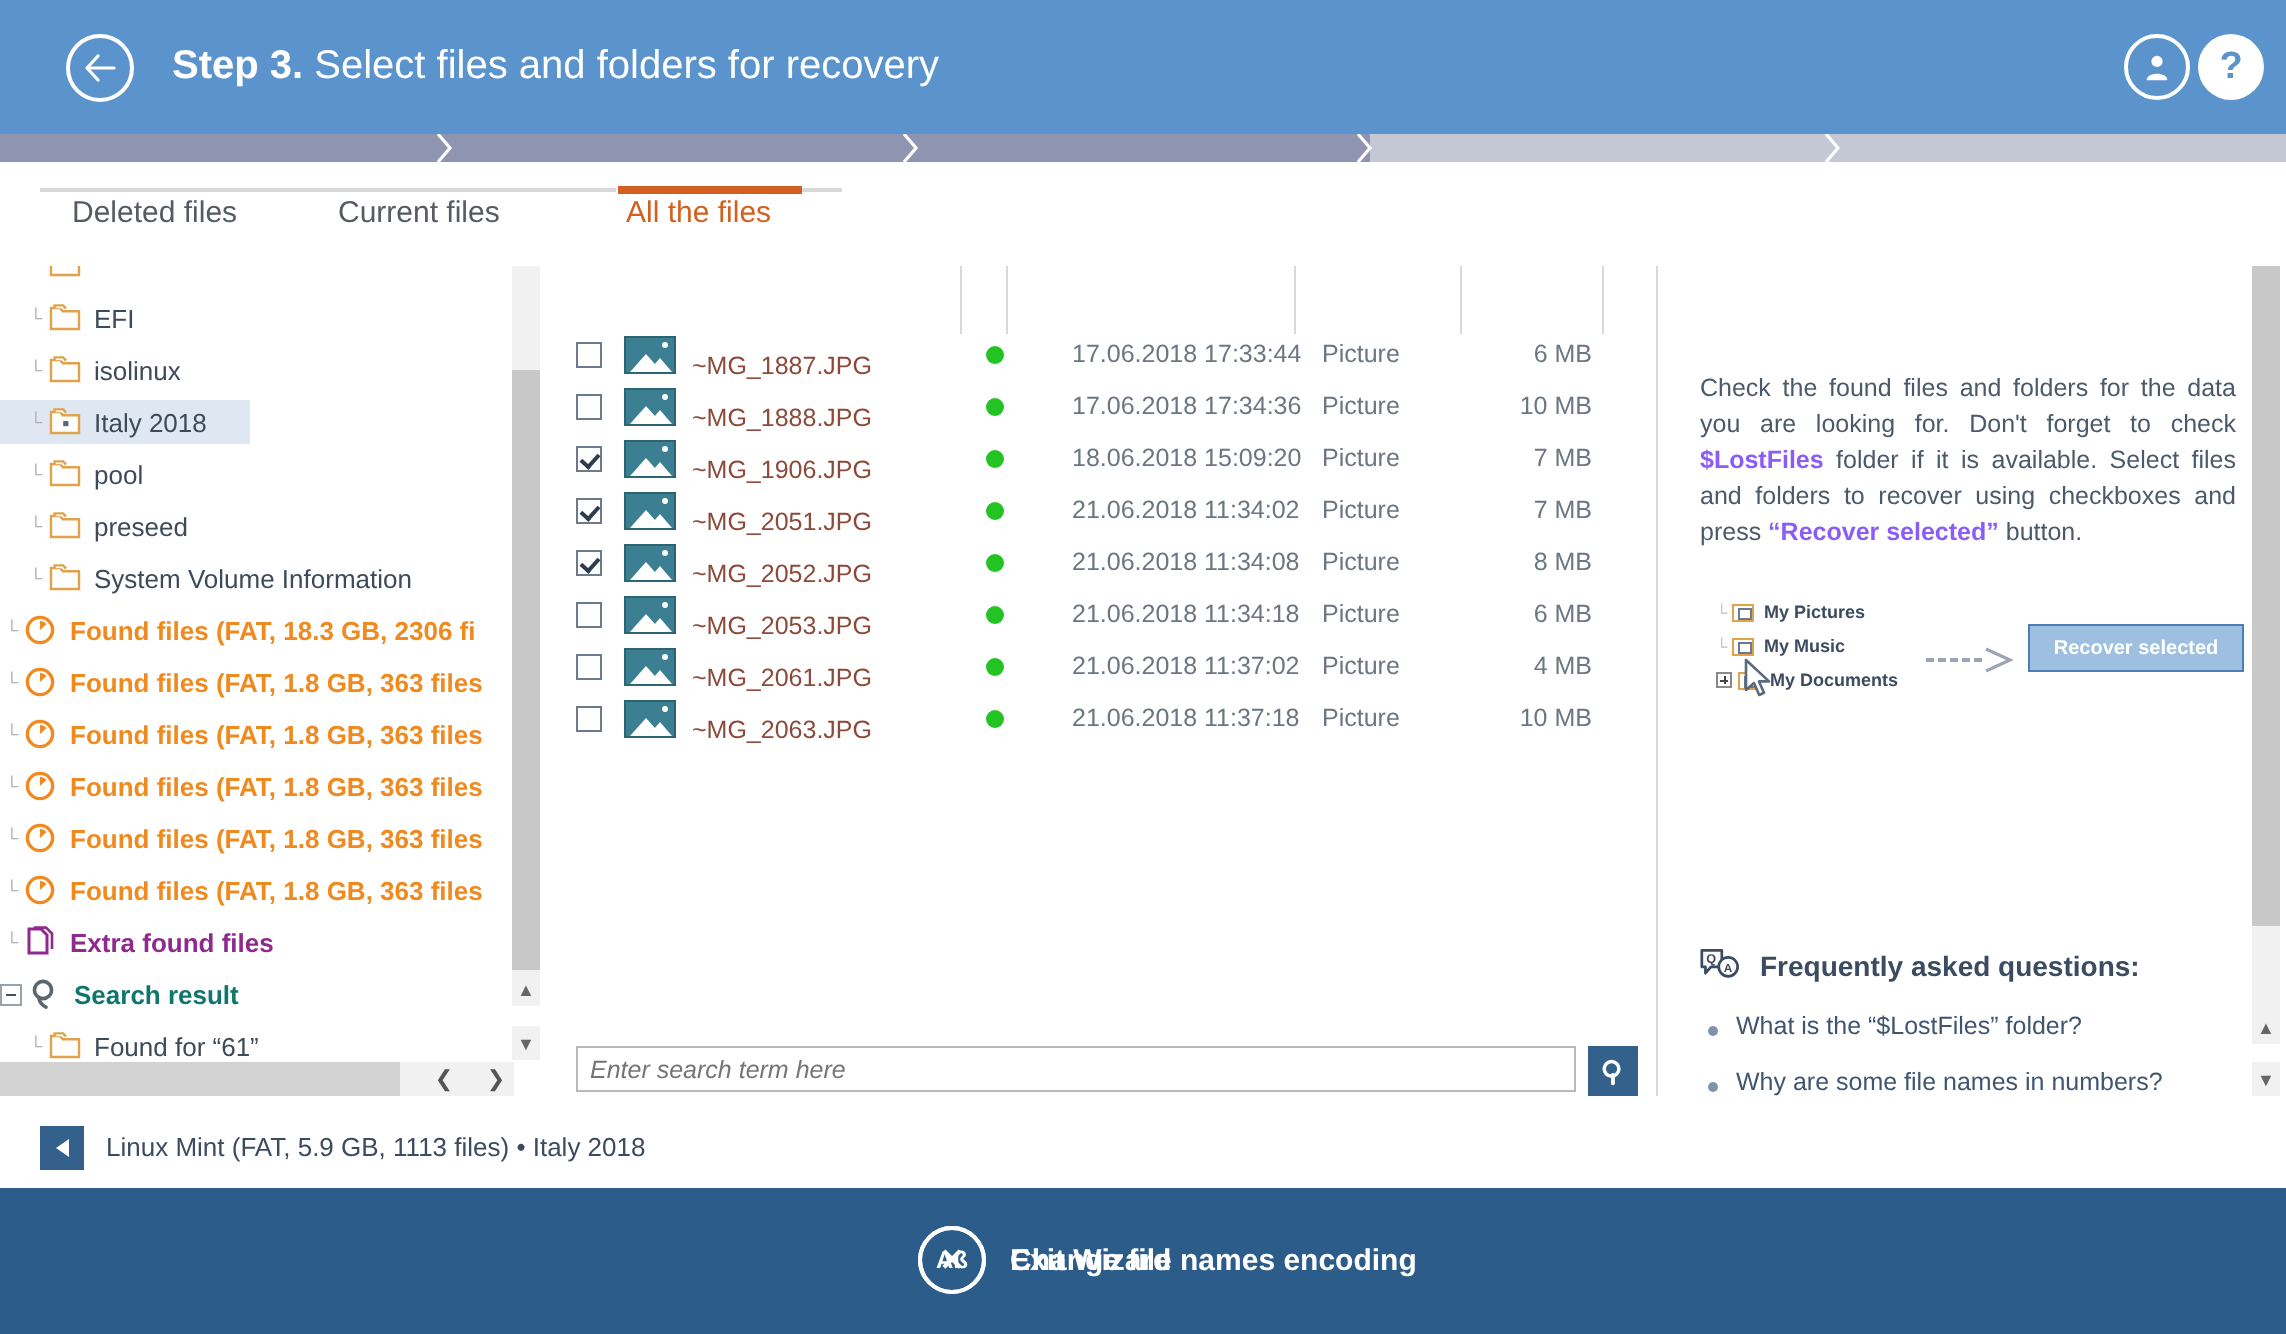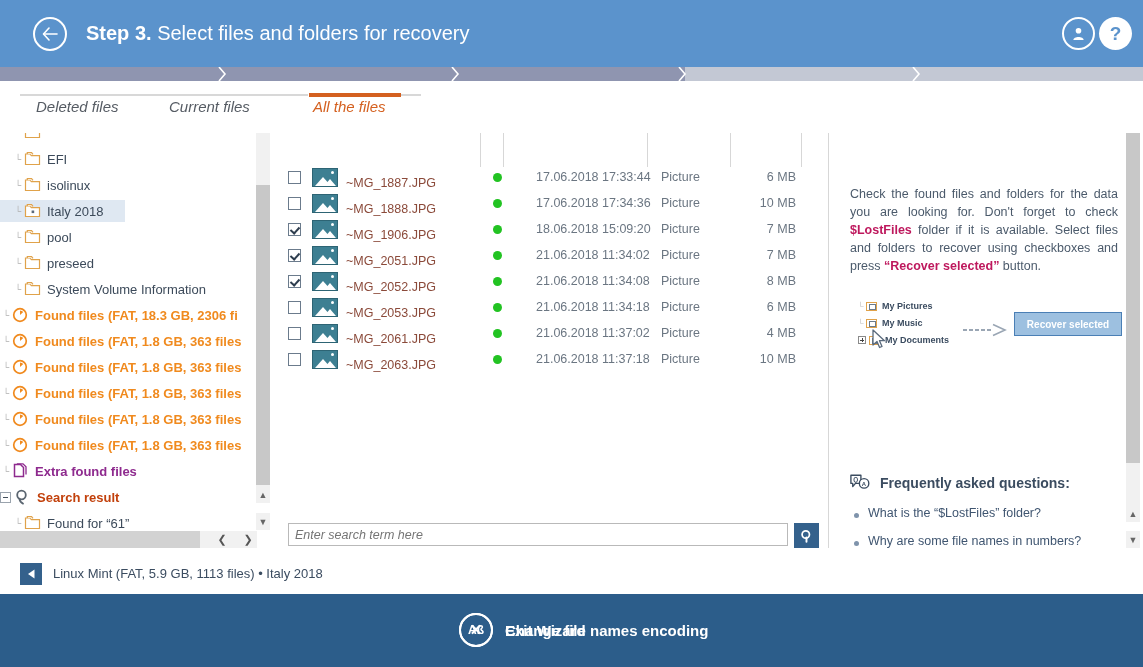--- a/index.html
+++ b/index.html
@@ -53,21 +53,20 @@
     background:#8f95b0;
   }
   .chev {
     position:absolute; top:0; width:14px; height:14px; overflow:hidden;
   }
 
   
   .tabs {
     position:absolute; left:0; top:81px; width:1143px; height:52px;
     background:#ffffff;
-    font-style:italic;
   }
   .tab {
     position:absolute; top:17px; font-size:15px; color:#555b63;
     cursor:pointer; white-space:nowrap;
   }
   .tab.active { color:#d4601f; }
   .tab-underline-gray {
     position:absolute; top:13px; height:2px; background:#d8d8d8;
   }
   .tab-underline-active {
@@ -92,21 +91,21 @@
     margin-right:3px; flex:0 0 11px; position:relative; cursor:pointer;
   }
   .tree-row .expander::before {
     content:""; position:absolute; left:2px; top:4px; width:5px; height:1px;
     background:#44505c;
   }
   .tree-label { margin-left:5px; }
   .tree-row.folder .tree-label { color:#3c4a5a; }
   .tree-row.found .tree-label { color:#f08a1e; font-weight:bold; }
   .tree-row.extra .tree-label { color:#8e2a8e; font-weight:bold; }
-  .tree-row.search .tree-label { color:#c2410c; font-weight:bold; }
+  .tree-row.search .tree-label { color:#0f766e; font-weight:bold; }
   .tree-row.selected { background:#dfe8f2; }
   .tree-row.selected .tree-label { color:#3c4a5a; }
   .icon-slot { width:18px; height:16px; flex:0 0 18px; position:relative; }
 
   .tree-vscroll {
     position:absolute; left:256px; top:133px; width:14px; height:370px;
     background:#f1f1f1;
   }
   .tree-vscroll .thumb {
     position:absolute; left:0; width:14px; background:#c8c8c8;
@@ -199,21 +198,21 @@
   }
   .help-head {
     position:absolute; display:flex; align-items:center;
     font-size:14px; font-weight:bold; color:#d4601f;
   }
   .help-head.faq { color:#3b4c60; }
   .help-body {
     position:absolute; left:12px; top:52px; width:268px;
     font-size:12.5px; color:#4b5a6b; line-height:18px; text-align:justify;
   }
-  .help-body b { color:#be185d; }
+  .help-body b { color:#8b5cf6; }
   .mini {
     position:absolute; left:20px; top:168px; width:260px; height:60px;
     font-size:9px; color:#3b4c60; font-weight:bold;
   }
   .mini .mrow { position:absolute; display:flex; align-items:center; white-space:nowrap; }
   .mini-folder {
     width:11px; height:9px; border:1px solid #e0a24a; background:#fff;
     position:relative; margin-right:5px; flex:0 0 11px;
   }
   .mini-cb {

